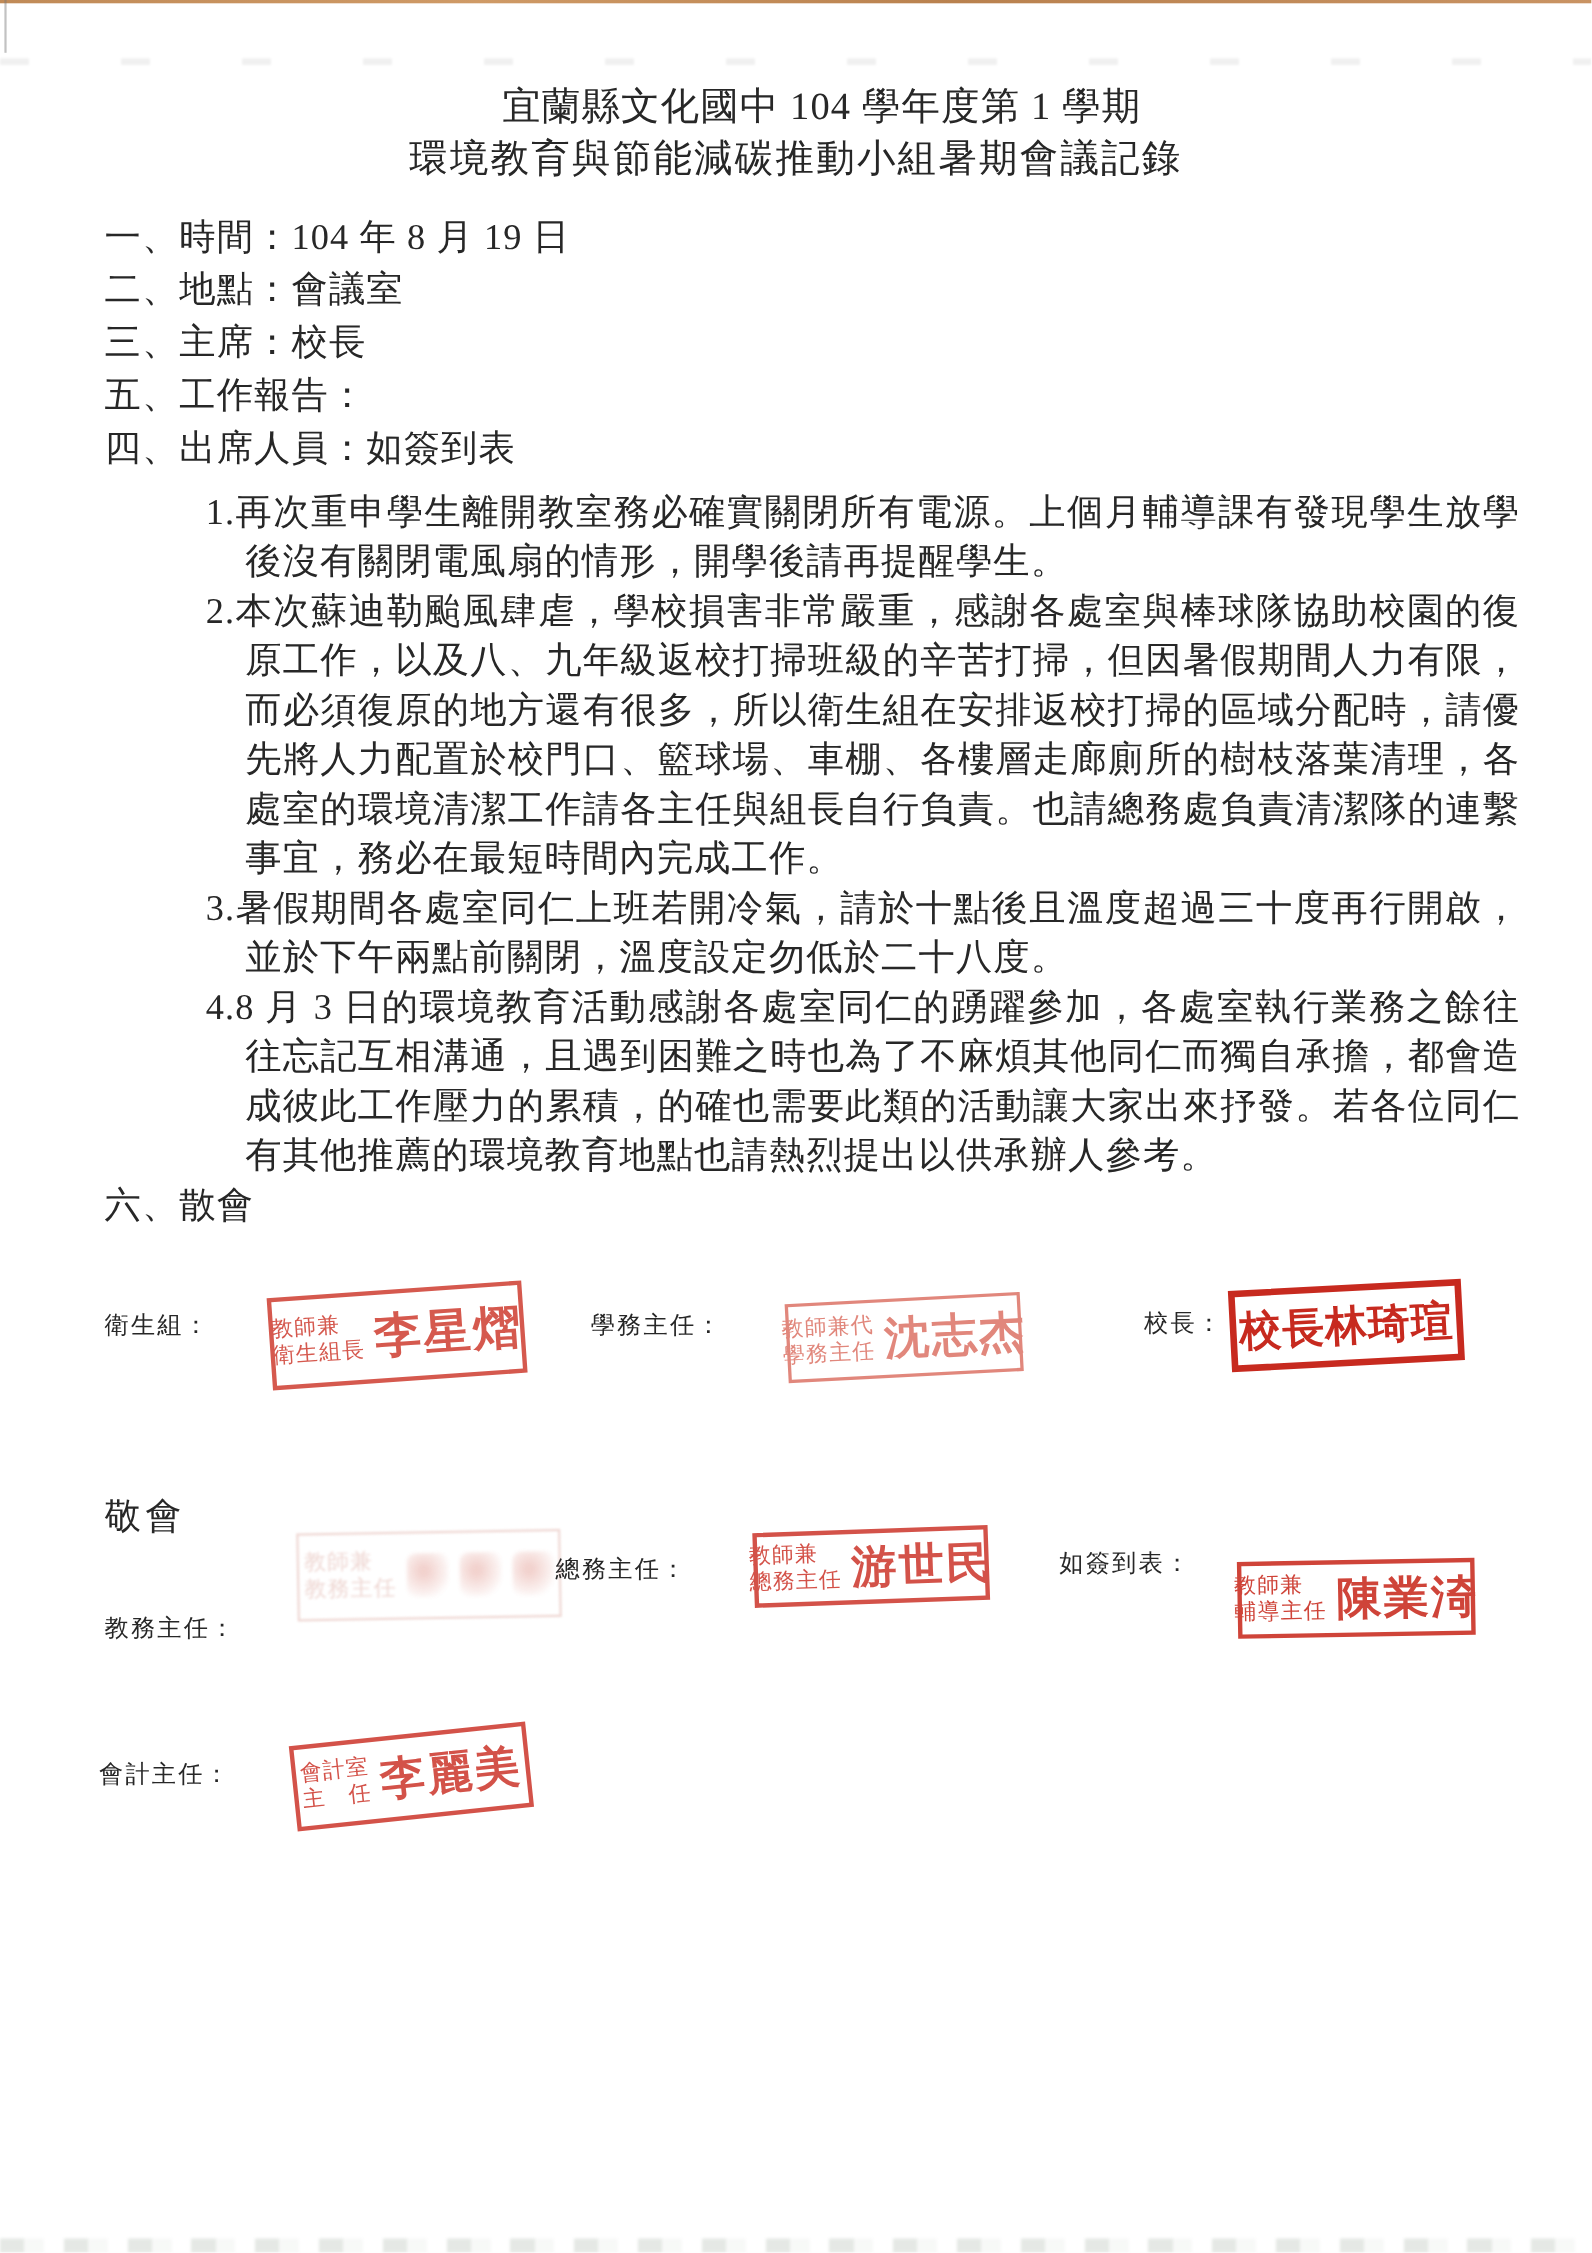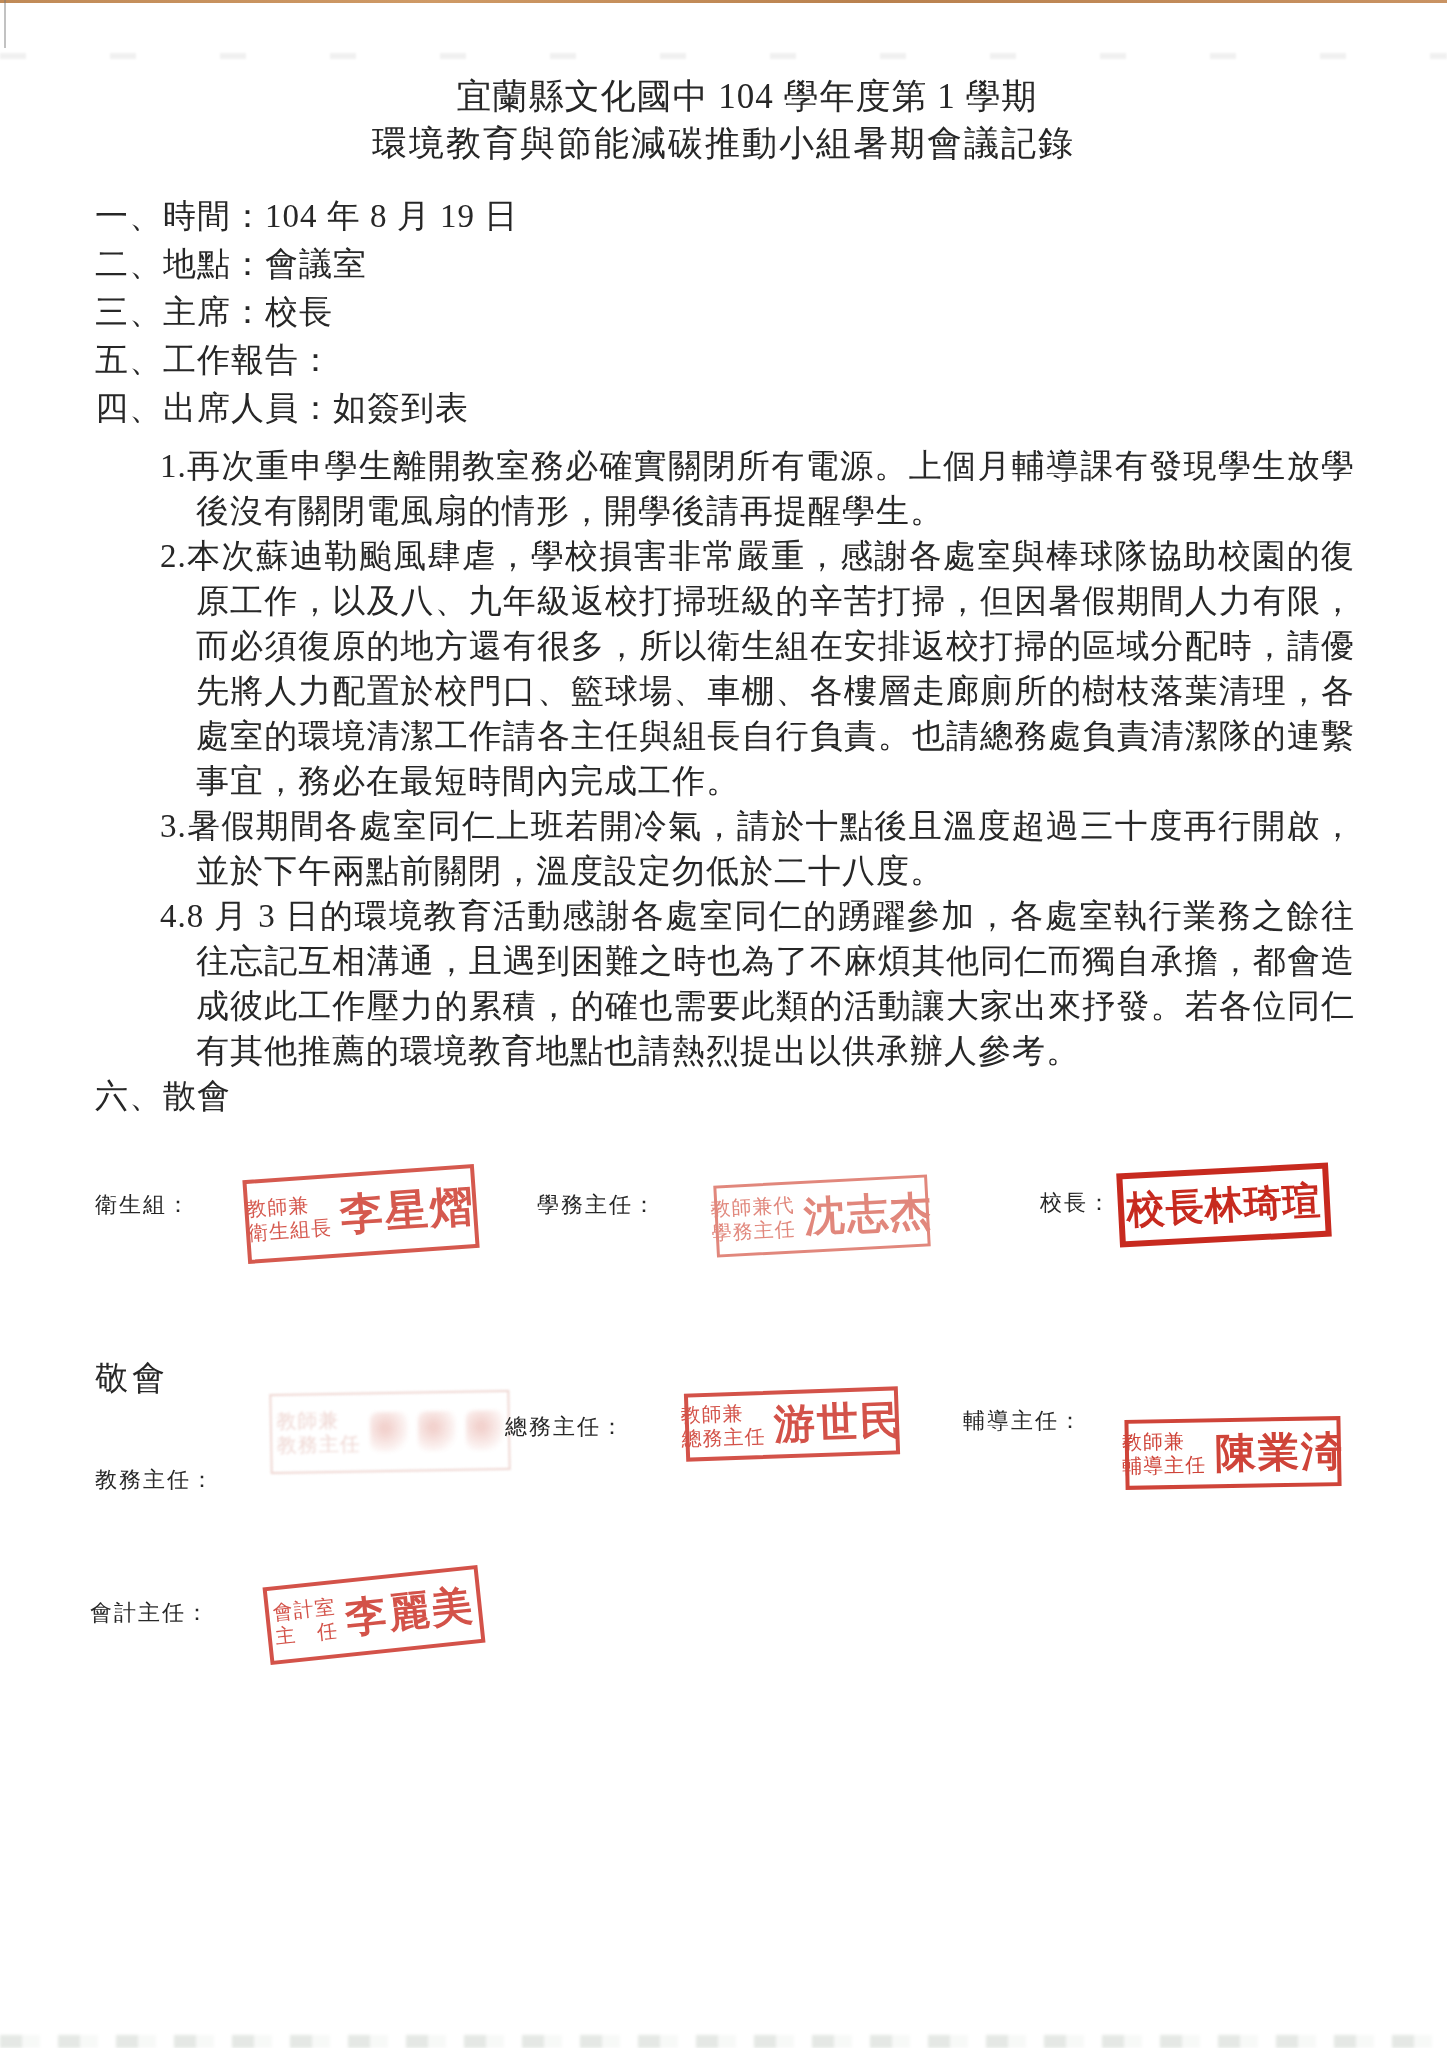--- a/index.html
+++ b/index.html
@@ -36,21 +36,21 @@
   .title-block { position:absolute; left:0; top:74px; width:100%; text-align:center; }
   .doc-title    { font-size:35px; line-height:46px; letter-spacing:1px;margin-left:47px; }
   .doc-subtitle { font-size:35px; line-height:48px; letter-spacing:2px; }
 
   .body-flow {
     position:absolute; left:95px; top:192px; width:1260px;
     font-size:33px; letter-spacing:1px;
   }
   .meta-item { line-height:48px; white-space:nowrap; }
 
-  .report { margin-top:12px; margin-left:65px; width:1195px; }
+  .report { margin-top:12px; margin-left:92px; width:1195px; }
   .report-item {
     line-height:45px;
     padding-left:36px; text-indent:-36px;
     text-align:justify;
   }
   .closing-item { line-height:45px; margin-left:0; }
 
   
   .sig-label { position:absolute; font-size:22px; letter-spacing:2px; white-space:nowrap; }
   .closing-word { position:absolute; font-size:33px; letter-spacing:4px; }
@@ -162,21 +162,21 @@
 
   <div class="sig-label" style="left:505px; top:1412px;">總務主任：</div>
   <div class="stamp stamp--s5">
     <div class="stamp-prefix">
       <div>教師兼</div>
       <div>總務主任</div>
     </div>
     <div class="stamp-name">游世民</div>
   </div>
 
-  <div class="sig-label" style="left:963px; top:1406px;">輔導主任：</div>
+  <div class="sig-label" style="left:963px; top:1406px;">如簽到表：</div>
   <div class="stamp stamp--s6">
     <div class="stamp-prefix">
       <div>教師兼</div>
       <div>輔導主任</div>
     </div>
     <div class="stamp-name">陳業渏</div>
   </div>
 
   <div class="sig-label" style="left:90px; top:1598px;">會計主任：</div>
   <div class="stamp stamp--s7">

